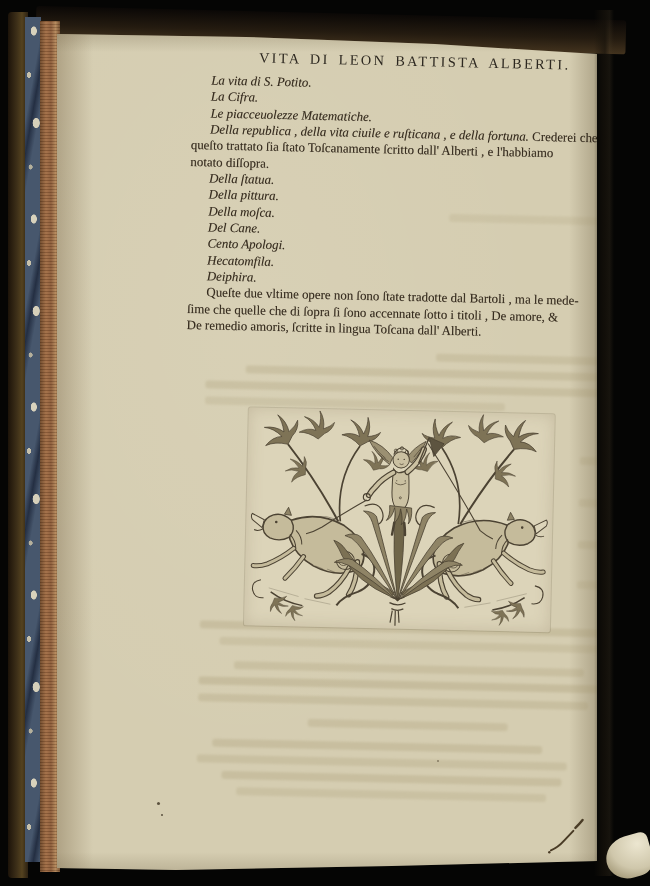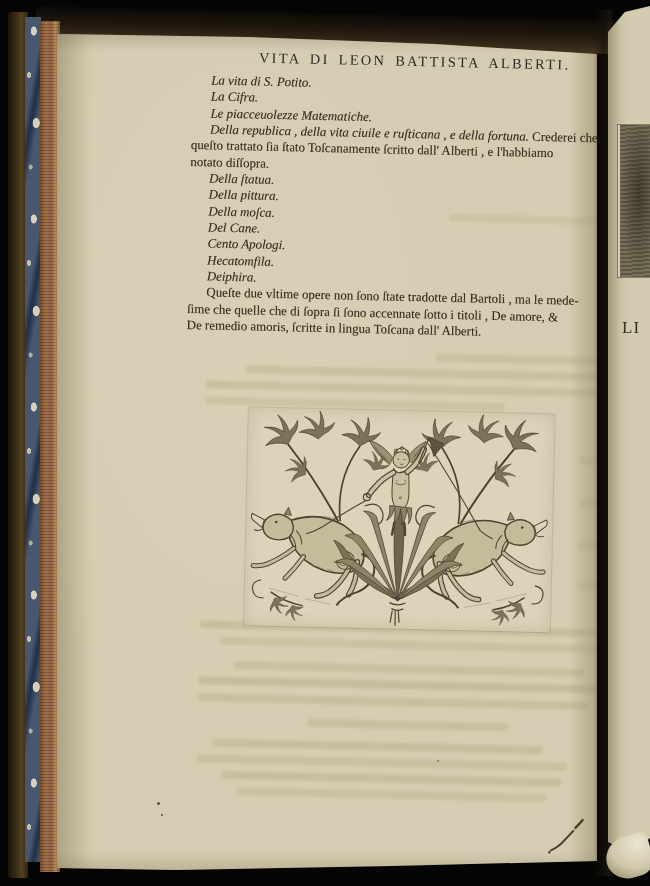--- a/index.html
+++ b/index.html
@@ -236,19 +236,15 @@
         <circle cx="2.5" cy="44" r="1.2" fill="#4a3c26"></circle>
       </svg>
     </div>
 
     <div class="speck" style="left:100px;top:774px;"></div>
     <div class="speck" style="left:104px;top:786px;width:2px;height:2px;"></div>
     <div class="speck" style="left:380px;top:732px;width:2px;height:2px;opacity:.5;"></div>
   </div>
 
   <div class="gutter"></div>
-  <div class="facing">
-    <div class="facing-fragment"></div>
-    <div class="facing-text">LI</div>
-  </div>
   <div class="curl"></div>
 
 </div>
 
 </body></html>

